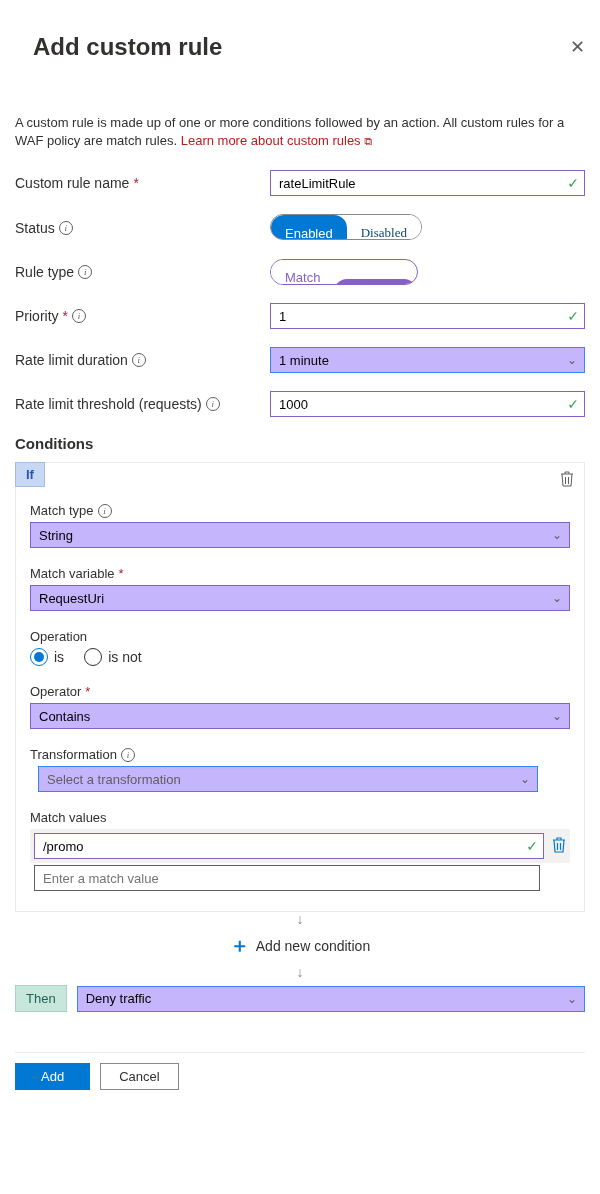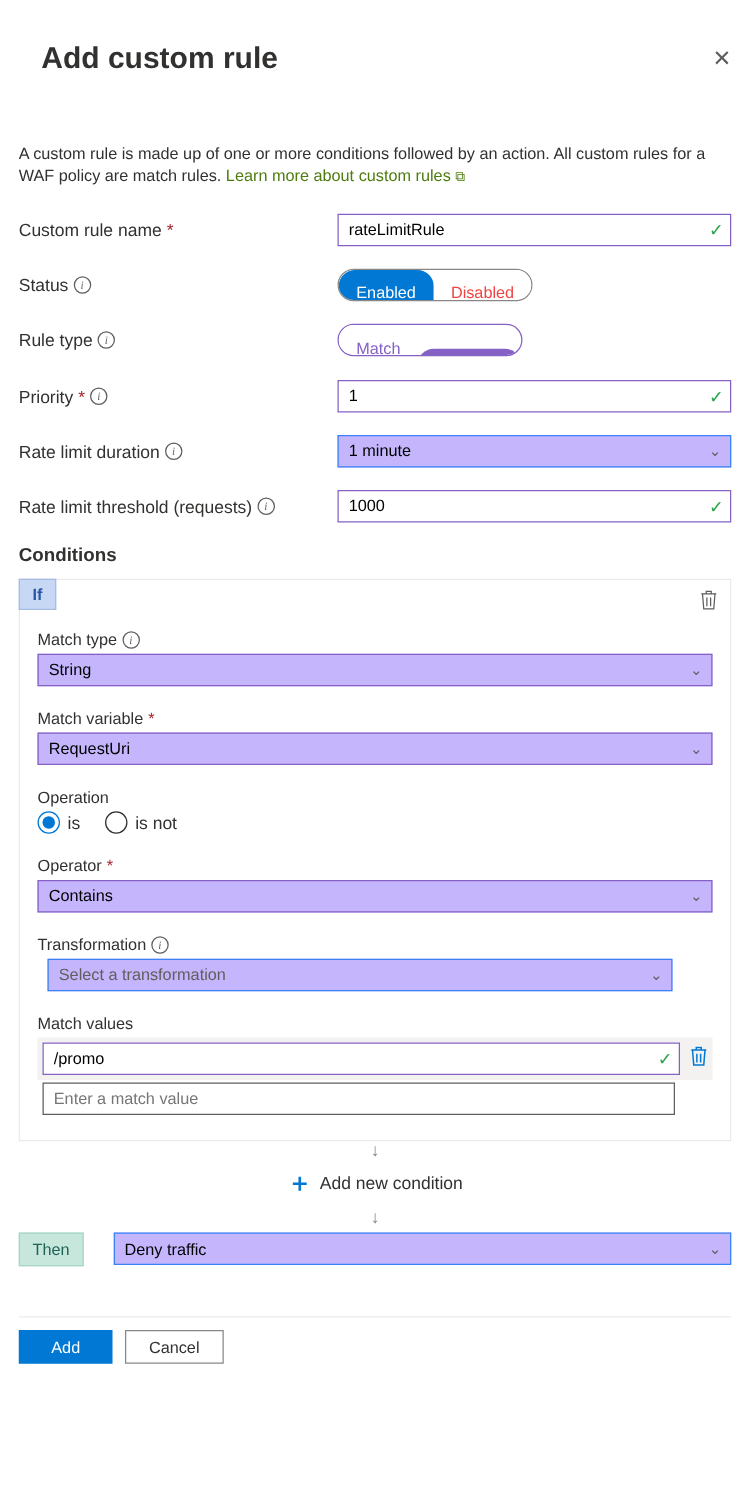--- a/index.html
+++ b/index.html
@@ -1,40 +1,40 @@
 <!DOCTYPE html>
 <html><head>
 <meta charset="utf-8">
 <style>
   * { box-sizing: border-box; font-family: 'Segoe UI', -apple-system, sans-serif; }
   body { margin: 0; padding: 15px 15px 8px 15px; width: 600px; background: #fff; color: #323130; font-size: 14px; }
   .header { display: flex; justify-content: space-between; align-items: center; margin-bottom: 35px; }
   .header h1 { font-size: 24px; font-weight: 600; margin: 18px; }
   .close { cursor: pointer; font-size: 18px; color: #605e5c; }
   .desc { font-size: 13px; line-height: 1.4; margin-bottom: 20px; }
-  .desc a { color: #4d7c0f; text-decoration: none; }
+  .desc a { color: #b91c1c; text-decoration: none; }
   .ext-icon { font-size: 11px; }
   .row { display: flex; align-items: center; margin-bottom: 18px; }
   .row .lbl { width: 255px; font-size: 14px; display: flex; align-items: center; gap: 4px; flex-shrink: 0; }
   .row .ctrl { flex: 1; min-width: 0; }
   .req { color: #a4262c; }
   .info-icon { width: 14px; height: 14px; border: 1px solid #605e5c; border-radius: 50%; display: inline-flex; align-items: center; justify-content: center; font-size: 9px; color: #605e5c; font-style: italic; font-family: Georgia, serif; }
   input[type=text].tbx {
     width: 100%; height: 26px; border: 1px solid #8661c5; padding: 0 22px 0 8px;
     font-size: 13px; outline: none;
   }
   .input-wrap { position: relative; }
   .check-mark { position: absolute; right: 6px; top: 50%; transform: translateY(-50%); color: #2da44e; font-size: 14px; pointer-events: none; }
   .pill-group { display: inline-flex; border: 1px solid #8a8886; border-radius: 14px; overflow: hidden; height: 26px; }
   .pill-group.purple-border { border-color: #8661c5; }
   .pill { padding: 18px 14px; display: flex; align-items: center; cursor: pointer; font-size: 13px; background: #fff; }
   .pill.active-blue { background: #0078d4; color: #fff; border-radius: 13px; }
   .pill.active-purple { background: #8661c5; color: #fff; border-radius: 13px; margin-top: 19px; }
   .pill.unselected-purple { color: #8661c5; }
-  .pill.unselected-dark { color: #ef4444; }
+  .pill.unselected-dark { color: #0c4a6e; font-family: Liberation Serif, serif; }
   .select-wrap { position: relative; width: 100%; }
   .select-wrap select {
     width: 100%; height: 26px; border: 1px solid #3b82f6; padding: 0 8px;
     font-size: 13px; background: #c4b5fd; appearance: none; outline: none; cursor: pointer;
   }
   .select-wrap.purple select { border-color: #8661c5; }
   .chev { position: absolute; right: 8px; top: 50%; transform: translateY(-50%); pointer-events: none; font-size: 12px; color: #605e5c; }
   .section-title { font-weight: 600; font-size: 15px; margin: 16px 0 10px 0; }
   .cond-box { border: 1px solid #edebe9; padding: 12px 14px 18px 14px; position: relative; }
   .if-tag { position: absolute; top: -1px; left: -1px; background: #c7d8f5; color: #2b56a6; padding: 4px 10px; font-weight: 600; font-size: 13px; border: 1px solid #a7bce4; }
@@ -49,21 +49,21 @@
   .radio-circle.sel::after { content: ''; width: 10px; height: 10px; background: #0078d4; border-radius: 50%; }
   .mv-row { display: flex; align-items: center; gap: 8px; margin-bottom: 2px; padding: 4px; }
   .mv-row.filled { background: #f3f2f1; }
   .mv-row .input-wrap { flex: 1; }
   .mv-row input { width: 100%; height: 26px; border: 1px solid #605e5c; padding: 0 26px 0 8px; font-size: 13px; outline: none; }
   .mv-row.filled input { border-color: #8661c5; }
   .mv-del { color: #0078d4; cursor: pointer; }
   .arrow-down { text-align: center; color: #8a8886; font-size: 14px; line-height: 1; }
   .add-cond { text-align: center; padding: 6px 0; color: #323130; cursor: pointer; font-size: 14px; display: flex; align-items: center; justify-content: center; gap: 6px; }
   .plus { color: #0078d4; font-size: 20px; font-weight: bold; }
-  .then-row { display: flex; align-items: center; gap: 24px; margin-top: 6px; }
+  .then-row { display: flex; align-items: center; gap: 10px; margin-top: 6px; }
   .then-tag { background: #c7e7dd; color: #1f6355; padding: 5px 10px; font-weight: 400; font-size: 13px; border: 1px solid #a7d4c7; }
   .footer { display: flex; gap: 10px; margin-top: 40px; border-top: 1px solid #edebe9; padding-top: 10px; }
   .btn-primary { background: #0078d4; color: #fff; border: none; padding: 5px 26px; font-size: 13px; cursor: pointer; }
   .btn-secondary { background: #fff; color: #323130; border: 1px solid #8a8886; padding: 5px 18px; font-size: 13px; cursor: pointer; }
   .trash-svg { width: 14px; height: 16px; }
 </style>
 </head>
 <body>
 
 <div class="header">

